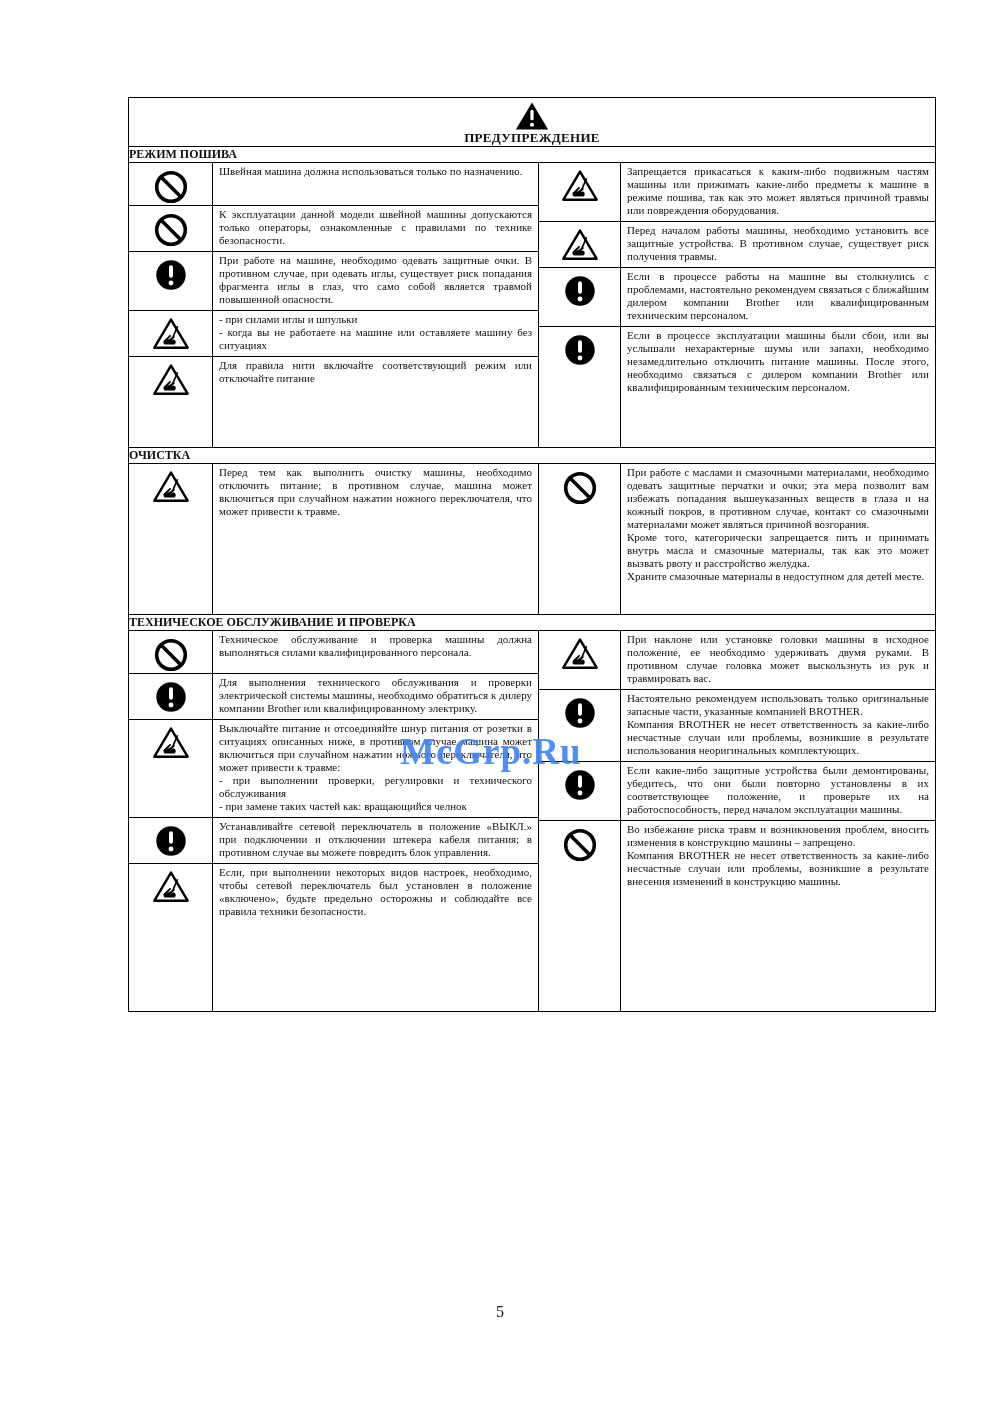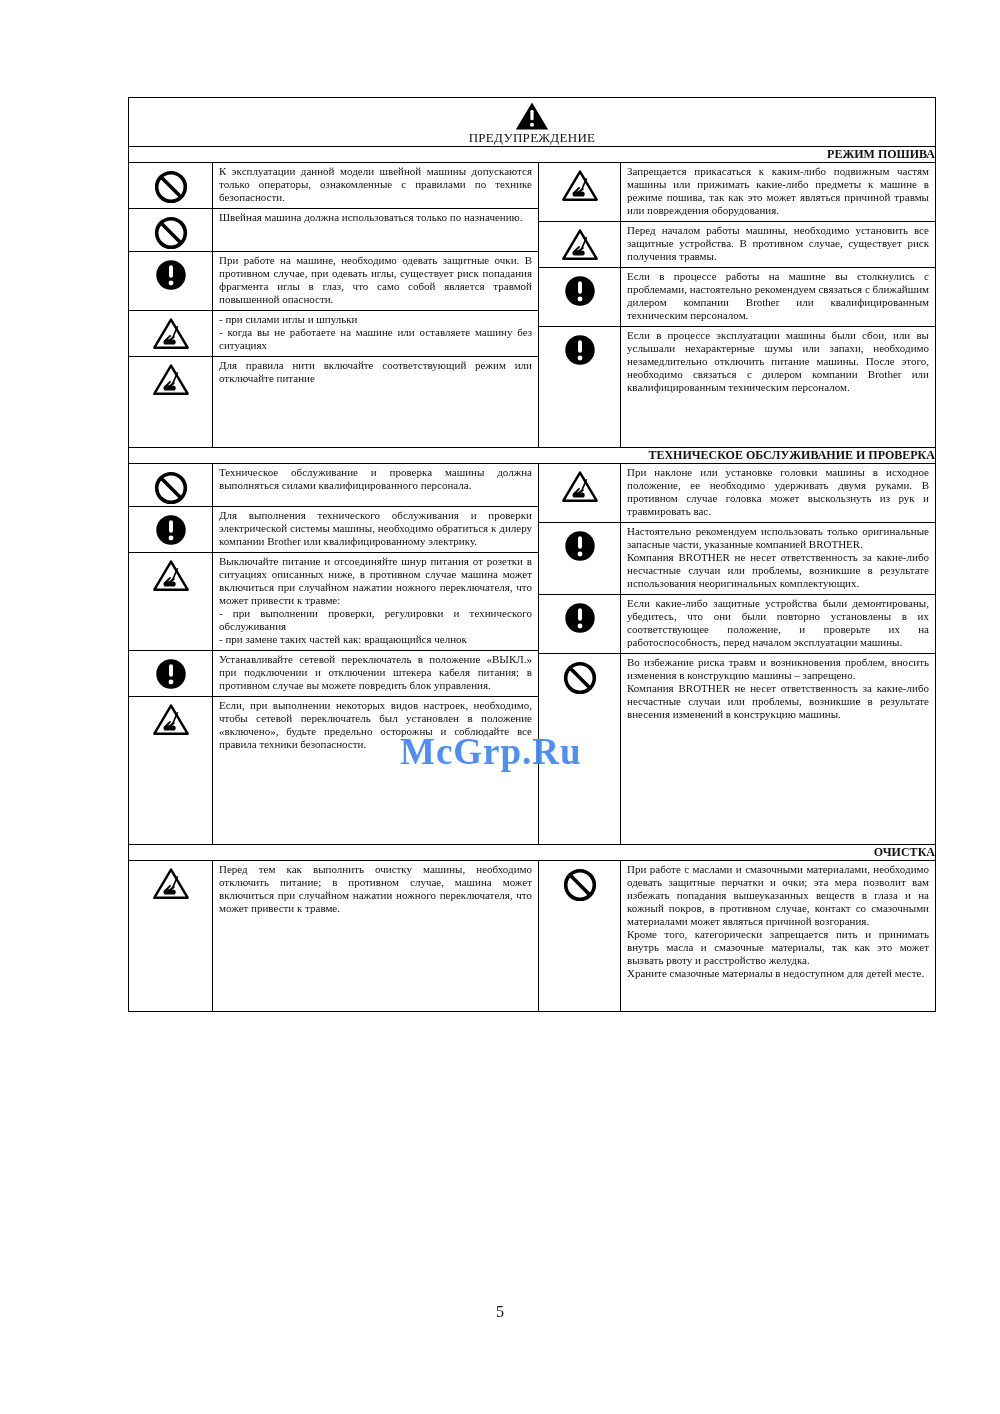--- a/index.html
+++ b/index.html
@@ -2,22 +2,22 @@
 <html><head>
 <meta charset="utf-8">
 <style>
   *{box-sizing:border-box;margin:0;padding:0}
   html,body{background:#ffffff}
   .page{position:relative;width:1000px;height:1414px;margin:0 auto;background:#fff;
         font-family:"Liberation Serif",serif;color:#111;overflow:hidden}
   .doc-table{position:absolute;left:128px;top:97px;width:808px;border:1px solid #000;background:#fff}
   .warn-head{display:flex;flex-direction:column;align-items:center;padding:3px 0 1px}
   .warn-tri{line-height:0}
-  .warn-title{font-weight:normal;font-size:13px;line-height:14px;letter-spacing:.3px}
-  .section-title{border-top:1px solid #000;border-bottom:1px solid #000;text-align:right;
+  .warn-title{font-weight:bold;font-size:13px;line-height:14px;letter-spacing:.3px}
+  .section-title{border-top:1px solid #000;border-bottom:1px solid #000;text-align:left;
                  font-weight:bold;font-size:12px;line-height:15px}
   .section-body{display:grid;grid-template-columns:410px 1fr}
   .col{display:flex;flex-direction:column}
   .col.left{border-right:1px solid #000}
   .item{display:flex;border-bottom:1px solid #000}
   .item:last-child{border-bottom:none;flex:1}
   .icon-cell{flex:0 0 84px;border-right:1px solid #000;display:flex;justify-content:center;
              align-items:flex-start;padding-top:6px}
   .col.right .icon-cell{flex-basis:82px}
   .text-cell{flex:1;padding:2px 6px 4px;font-size:11px;line-height:13px;text-align:justify}
@@ -52,32 +52,32 @@
           <div class="section-body">
             <div class="col left">
               <div class="item">
                 <div class="icon-cell">
                   <svg width="36" height="36" viewBox="0 0 36 36">
                     <circle cx="18" cy="18" r="14.3" fill="none" stroke="#000" stroke-width="3.6"></circle>
                     <line x1="8.3" y1="8.3" x2="27.7" y2="27.7" stroke="#000" stroke-width="3.6"></line>
                   </svg>
                 </div>
                 <div class="text-cell">
+                  <p>Швейная машина должна использоваться только по назначению.</p>
+                </div>
+              </div>
+              <div class="item">
+                <div class="icon-cell">
+                  <svg width="36" height="36" viewBox="0 0 36 36">
+                    <circle cx="18" cy="18" r="14.3" fill="none" stroke="#000" stroke-width="3.6"></circle>
+                    <line x1="8.3" y1="8.3" x2="27.7" y2="27.7" stroke="#000" stroke-width="3.6"></line>
+                  </svg>
+                </div>
+                <div class="text-cell">
                   <p>К эксплуатации данной модели швейной машины допускаются только операторы, ознакомленные с правилами по технике безопасности.</p>
-                </div>
-              </div>
-              <div class="item">
-                <div class="icon-cell">
-                  <svg width="36" height="36" viewBox="0 0 36 36">
-                    <circle cx="18" cy="18" r="14.3" fill="none" stroke="#000" stroke-width="3.6"></circle>
-                    <line x1="8.3" y1="8.3" x2="27.7" y2="27.7" stroke="#000" stroke-width="3.6"></line>
-                  </svg>
-                </div>
-                <div class="text-cell">
-                  <p>Швейная машина должна использоваться только по назначению.</p>
                 </div>
               </div>
               <div class="item">
                 <div class="icon-cell">
                   <svg width="34" height="34" viewBox="0 0 36 36">
                     <circle cx="18" cy="18" r="15.6" fill="#000"></circle>
                     <rect x="15.9" y="7.6" width="4.2" height="13.2" rx="2.1" fill="#fff"></rect>
                     <circle cx="18" cy="26.4" r="2.6" fill="#fff"></circle>
                   </svg>
                 </div>
@@ -155,20 +155,55 @@
               <div class="item">
                 <div class="icon-cell">
                   <svg width="34" height="34" viewBox="0 0 36 36">
                     <circle cx="18" cy="18" r="15.6" fill="#000"></circle>
                     <rect x="15.9" y="7.6" width="4.2" height="13.2" rx="2.1" fill="#fff"></rect>
                     <circle cx="18" cy="26.4" r="2.6" fill="#fff"></circle>
                   </svg>
                 </div>
                 <div class="text-cell">
                   <p>Если в процессе эксплуатации машины были сбои, или вы услышали нехарактерные шумы или запахи, необходимо незамедлительно отключить питание машины. После этого, необходимо связаться с дилером компании Brother или квалифицированным техническим персоналом.</p>
+                </div>
+              </div>
+            </div>
+          </div>
+        </div>
+        <div class="section s1">
+          <div class="section-title">ОЧИСТКА</div>
+          <div class="section-body">
+            <div class="col left">
+              <div class="item">
+                <div class="icon-cell">
+                  <svg width="40" height="34" viewBox="0 0 40 36">
+                    <path d="M20 2.8 L37.6 32.5 L2.4 32.5 Z" fill="none" stroke="#000" stroke-width="2.6" stroke-linejoin="round"></path>
+                    <line x1="27" y1="9.8" x2="21.5" y2="22.6" stroke="#000" stroke-width="1.7"></line>
+                    <rect x="12" y="23.8" width="13" height="5.4" rx="2.7" fill="#000"></rect>
+                    <path d="M14.4 24.6 L19 20 M17.8 25 L23 21.2" stroke="#000" stroke-width="2" fill="none" stroke-linecap="round"></path>
+                  </svg>
+                </div>
+                <div class="text-cell">
+                  <p>Перед тем как выполнить очистку машины, необходимо отключить питание; в противном случае, машина может включиться при случайном нажатии ножного переключателя, что может привести к травме.</p>
+                </div>
+              </div>
+            </div>
+            <div class="col right">
+              <div class="item">
+                <div class="icon-cell">
+                  <svg width="36" height="36" viewBox="0 0 36 36">
+                    <circle cx="18" cy="18" r="14.3" fill="none" stroke="#000" stroke-width="3.6"></circle>
+                    <line x1="8.3" y1="8.3" x2="27.7" y2="27.7" stroke="#000" stroke-width="3.6"></line>
+                  </svg>
+                </div>
+                <div class="text-cell">
+                  <p>При работе с маслами и смазочными материалами, необходимо одевать защитные перчатки и очки; эта мера позволит вам избежать попадания вышеуказанных веществ в глаза и на кожный покров, в противном случае, контакт со смазочными материалами может являться причиной возгорания.</p>
+                  <p>Кроме того, категорически запрещается пить и принимать внутрь масла и смазочные материалы, так как это может вызвать рвоту и расстройство желудка.</p>
+                  <p>Храните смазочные материалы в недоступном для детей месте.</p>
                 </div>
               </div>
             </div>
           </div>
         </div>
         <div class="section s2">
           <div class="section-title">ТЕХНИЧЕСКОЕ ОБСЛУЖИВАНИЕ И ПРОВЕРКА</div>
           <div class="section-body">
             <div class="col left">
               <div class="item">
@@ -282,54 +317,19 @@
                   </svg>
                 </div>
                 <div class="text-cell">
                   <p>Во избежание риска травм и возникновения проблем, вносить изменения в конструкцию машины – запрещено.</p>
                   <p>Компания BROTHER не несет ответственность за какие-либо несчастные случаи или проблемы, возникшие в результате внесения изменений в конструкцию машины.</p>
                 </div>
               </div>
             </div>
           </div>
         </div>
-        <div class="section s1">
-          <div class="section-title">ОЧИСТКА</div>
-          <div class="section-body">
-            <div class="col left">
-              <div class="item">
-                <div class="icon-cell">
-                  <svg width="40" height="34" viewBox="0 0 40 36">
-                    <path d="M20 2.8 L37.6 32.5 L2.4 32.5 Z" fill="none" stroke="#000" stroke-width="2.6" stroke-linejoin="round"></path>
-                    <line x1="27" y1="9.8" x2="21.5" y2="22.6" stroke="#000" stroke-width="1.7"></line>
-                    <rect x="12" y="23.8" width="13" height="5.4" rx="2.7" fill="#000"></rect>
-                    <path d="M14.4 24.6 L19 20 M17.8 25 L23 21.2" stroke="#000" stroke-width="2" fill="none" stroke-linecap="round"></path>
-                  </svg>
-                </div>
-                <div class="text-cell">
-                  <p>Перед тем как выполнить очистку машины, необходимо отключить питание; в противном случае, машина может включиться при случайном нажатии ножного переключателя, что может привести к травме.</p>
-                </div>
-              </div>
-            </div>
-            <div class="col right">
-              <div class="item">
-                <div class="icon-cell">
-                  <svg width="36" height="36" viewBox="0 0 36 36">
-                    <circle cx="18" cy="18" r="14.3" fill="none" stroke="#000" stroke-width="3.6"></circle>
-                    <line x1="8.3" y1="8.3" x2="27.7" y2="27.7" stroke="#000" stroke-width="3.6"></line>
-                  </svg>
-                </div>
-                <div class="text-cell">
-                  <p>При работе с маслами и смазочными материалами, необходимо одевать защитные перчатки и очки; эта мера позволит вам избежать попадания вышеуказанных веществ в глаза и на кожный покров, в противном случае, контакт со смазочными материалами может являться причиной возгорания.</p>
-                  <p>Кроме того, категорически запрещается пить и принимать внутрь масла и смазочные материалы, так как это может вызвать рвоту и расстройство желудка.</p>
-                  <p>Храните смазочные материалы в недоступном для детей месте.</p>
-                </div>
-              </div>
-            </div>
-          </div>
-        </div>
       </div>
   </div>
 
   <div class="watermark">McGrp.Ru</div>
   <div class="page-number">5</div>
 
 </div>
 
 </body></html>

